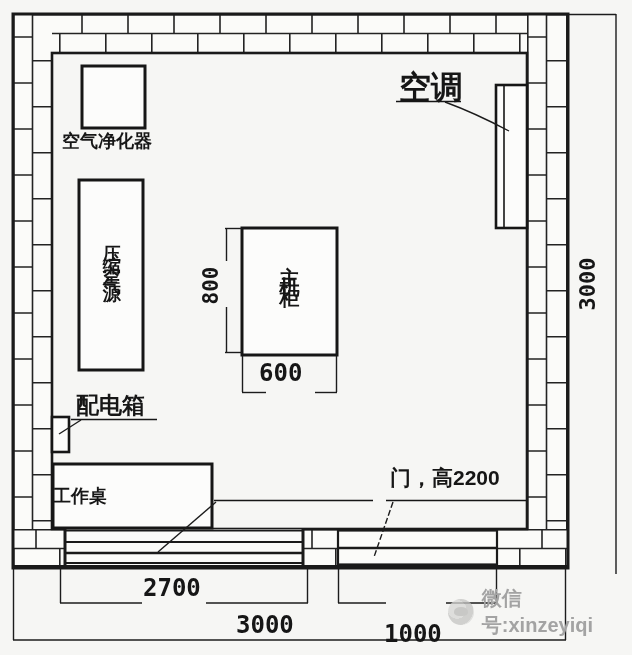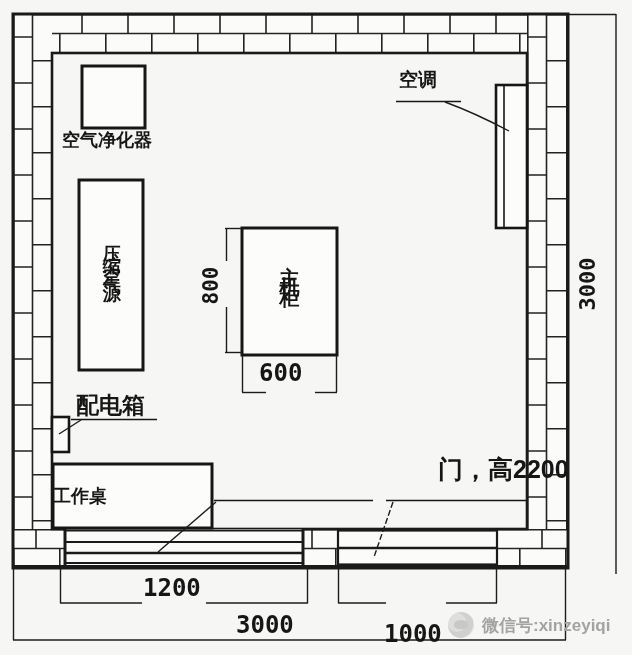--- a/index.html
+++ b/index.html
@@ -9,22 +9,22 @@
     font-family:"Liberation Sans","DejaVu Sans",sans-serif;
     color:#1c1c1c;
   }
   #plan-svg{position:absolute;left:0;top:0;}
   .lbl{position:absolute;font-weight:bold;color:#161616;white-space:nowrap;line-height:1.1;}
   .vert{writing-mode:vertical-rl;text-orientation:upright;}
   .num{font-family:"DejaVu Sans Mono","Liberation Mono",monospace;font-weight:bold;letter-spacing:0px;}
   .rot{transform:rotate(-90deg);transform-origin:center center;text-align:center;}
   .ctr{}
   #watermark{
-    position:absolute;left:448px;top:612px;display:flex;align-items:center;gap:8px;
-    color:#a3a3a3;font-size:17px;font-weight:bold;
+    position:absolute;left:448px;top:585px;display:flex;align-items:center;gap:8px;
+    color:#a3a3a3;font-size:20px;font-weight:bold;
   }
   #wm-logo{
     width:26px;height:26px;border-radius:50%;
     background:radial-gradient(circle at 35% 40%, #d6d6d4 0 40%, #c4c4c2 41% 70%, #d9d9d7 71%);
     opacity:.75;position:relative;
   }
   #wm-logo:after{
     content:"";position:absolute;left:6px;top:8px;width:14px;height:9px;
     border-radius:50% 50% 40% 40%;background:#b9b9b7;
   }
@@ -138,40 +138,40 @@
     </g>
 
     <g stroke="#1c1c1c" stroke-width="1.4" fill="none">
       <path d="M445,102 Q475,113 509,131"></path>
       <line x1="81" y1="420" x2="59" y2="434"></line>
       <line x1="216" y1="502" x2="158" y2="552"></line>
       <line x1="393" y1="502" x2="374" y2="557" stroke-dasharray="6 2.5"></line>
     </g>
   </svg>
 
-  <div class="lbl" style="left:62px;top:132px;font-size:18px;font-family:Liberation Mono, monospace;">空气净化器</div>
+  <div class="lbl" style="left:62px;top:132px;font-size:18px;">空气净化器</div>
 
   <div class="lbl vert" style="left:101px;top:231px;font-size:18px;letter-spacing:10px;">压缩空气源</div>
 
   <div class="lbl vert" style="left:279px;top:250px;font-size:20px;letter-spacing:11px;">主机柜</div>
 
-  <div class="lbl" style="left:399px;top:70px;font-size:19px;">空调</div>
+  <div class="lbl" style="left:399px;top:70px;font-size:32px;">空调</div>
 
   <div class="lbl ctr" style="left:53px;top:487px;width:159px;font-size:18px;">工作桌</div>
 
   <div class="lbl" style="left:76px;top:393px;font-size:23px;">配电箱</div>
 
 
-  <div class="lbl" style="left:390px;top:456px;font-size:25px;margin-left:48px;">门，高2200</div>
+  <div class="lbl" style="left:390px;top:466px;font-size:21px;">门，高2200</div>
 
   <div class="lbl num rot" style="left:182px;top:274px;width:60px;font-size:21px;">800</div>
 
   <div class="lbl num ctr" style="left:259px;top:360px;width:64px;font-size:24px;">600</div>
 
-  <div class="lbl num ctr" style="left:143px;top:575px;width:64px;font-size:24px;">1200</div>
+  <div class="lbl num ctr" style="left:143px;top:575px;width:64px;font-size:24px;">2700</div>
 
   <div class="lbl num ctr" style="left:384px;top:575px;width:64px;font-size:24px;margin-top:46px;">1000</div>
 
   <div class="lbl num ctr" style="left:236px;top:612px;width:64px;font-size:24px;">3000</div>
 
   <div class="lbl num rot" style="left:557px;top:272px;width:62px;font-size:22px;">3000</div>
 
   <div id="watermark">
     <span id="wm-logo"></span>
     <span>微信号:xinzeyiqi</span>

